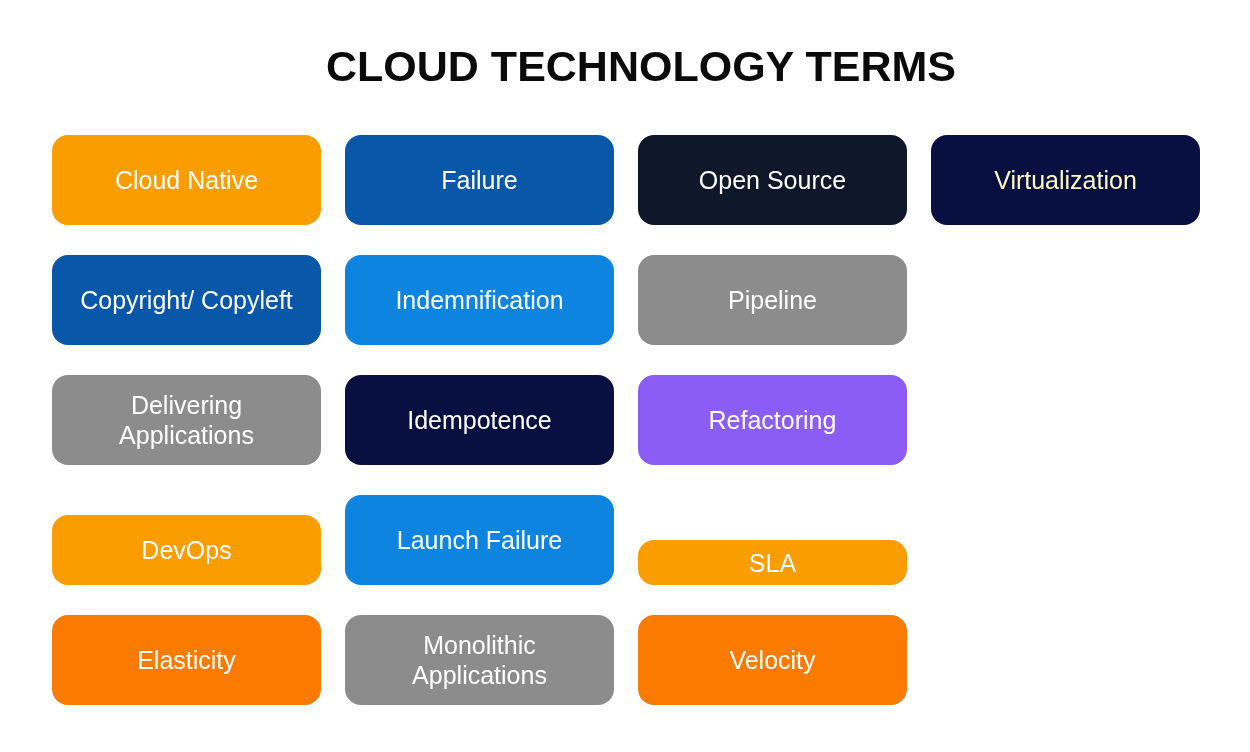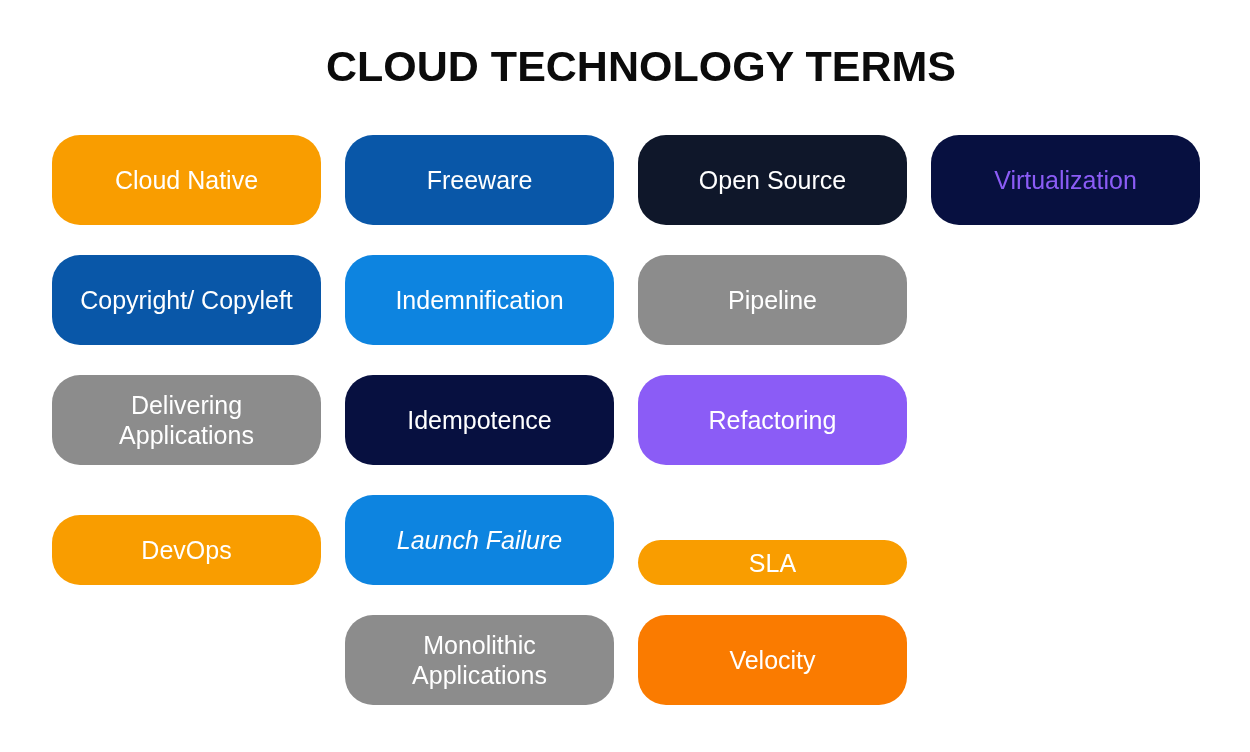--- a/index.html
+++ b/index.html
@@ -30,21 +30,21 @@
     position: absolute;
     left: 52px;
     top: 135px;
     display: grid;
     grid-template-columns: repeat(4, 269px);
     column-gap: 24px;
     grid-auto-rows: 90px;
     row-gap: 30px;
   }
   .tile {
-    border-radius: 28px;
+    border-radius: 16px;
     display: flex;
     align-items: center;
     justify-content: center;
     text-align: center;
     font-size: 25px;
     line-height: 30px;
     font-weight: 400;
     padding: 0 28px;
     box-sizing: border-box;
     cursor: default;
@@ -53,26 +53,26 @@
 </head>
 <body style="background: rgb(255, 255, 255);">
 
 <div class="page-title" style="color: rgb(11, 11, 11);">CLOUD TECHNOLOGY TERMS</div>
 
 <div class="terms-grid">
     <div class="tile" style="background: rgb(249, 157, 0); color: rgb(255, 255, 255); grid-area: 1 / 1;">
       <span>Cloud Native</span>
     </div>
     <div class="tile" style="background: rgb(9, 87, 168); color: rgb(255, 255, 255); grid-area: 1 / 2;">
-      <span>Freeware</span>
+      <span>Failure</span>
     </div>
     <div class="tile" style="background: #0f172a; color: rgb(255, 255, 255); grid-area: 1 / 3;">
       <span>Open Source</span>
     </div>
-    <div class="tile" style="background: rgb(7, 16, 64); color: #8b5cf6; grid-area: 1 / 4; text-align: right;">
+    <div class="tile" style="background: rgb(7, 16, 64); color: #fef9c3; grid-area: 1 / 4; text-align: right;">
       <span>Virtualization</span>
     </div>
     <div class="tile" style="background: rgb(9, 87, 168); color: rgb(255, 255, 255); grid-area: 2 / 1; text-align: right;">
       <span>Copyright/ Copyleft</span>
     </div>
     <div class="tile" style="background: rgb(13, 132, 224); color: rgb(255, 255, 255); grid-area: 2 / 2;">
       <span>Indemnification</span>
     </div>
     <div class="tile" style="background: rgb(140, 140, 140); color: rgb(255, 255, 255); grid-area: 2 / 3;">
       <span>Pipeline</span>
@@ -82,25 +82,28 @@
     </div>
     <div class="tile" style="background: rgb(7, 16, 64); color: rgb(255, 255, 255); grid-area: 3 / 2;">
       <span>Idempotence</span>
     </div>
     <div class="tile" style="background: #8b5cf6; color: rgb(255, 255, 255); grid-area: 3 / 3;">
       <span>Refactoring</span>
     </div>
     <div class="tile" style="background: rgb(249, 157, 0); color: rgb(255, 255, 255); grid-area: 4 / 1; margin-top: 20px;">
       <span>DevOps</span>
     </div>
-    <div class="tile" style="background: rgb(13, 132, 224); color: rgb(255, 255, 255); grid-area: 4 / 2; font-style: italic;">
+    <div class="tile" style="background: rgb(13, 132, 224); color: rgb(255, 255, 255); grid-area: 4 / 2;">
       <span>Launch Failure</span>
     </div>
     <div class="tile" style="background: rgb(249, 157, 0); color: rgb(255, 255, 255); grid-area: 4 / 3; margin-top: 45px;">
       <span>SLA</span>
+    </div>
+    <div class="tile" style="background: rgb(250, 123, 0); color: rgb(255, 255, 255); grid-area: 5 / 1;">
+      <span>Elasticity</span>
     </div>
     <div class="tile" style="background: rgb(140, 140, 140); color: rgb(255, 255, 255); grid-area: 5 / 2;">
       <span>Monolithic Applications</span>
     </div>
     <div class="tile" style="background: rgb(250, 123, 0); color: rgb(255, 255, 255); grid-area: 5 / 3;">
       <span>Velocity</span>
     </div>
   </div>
 
 </body></html>

